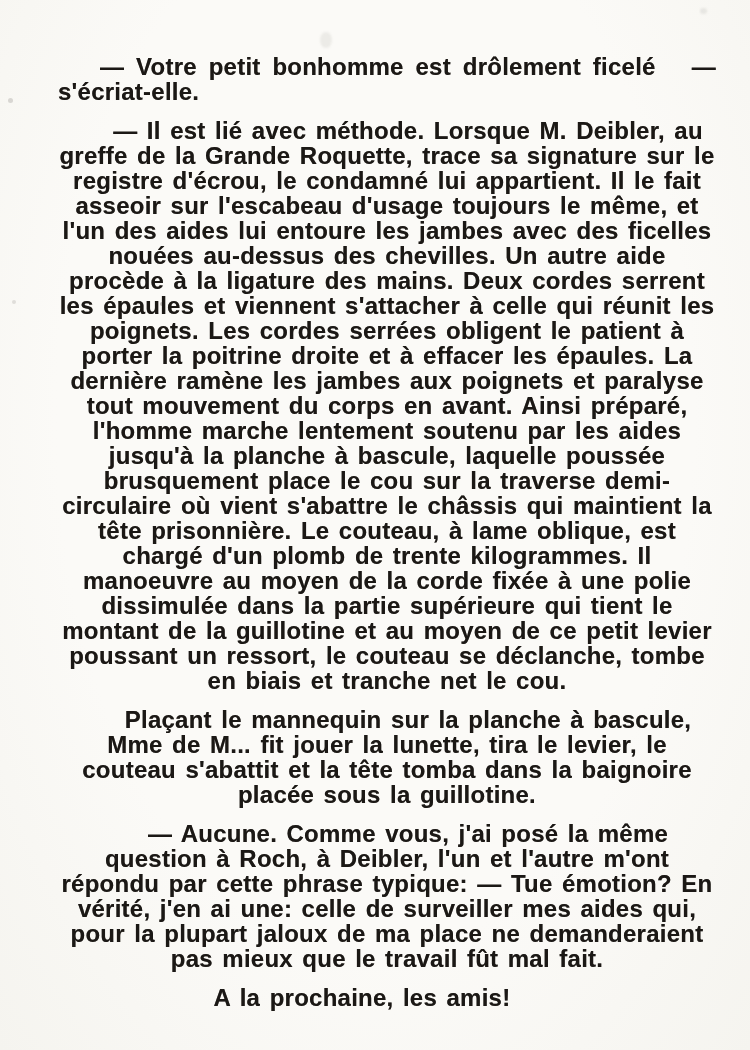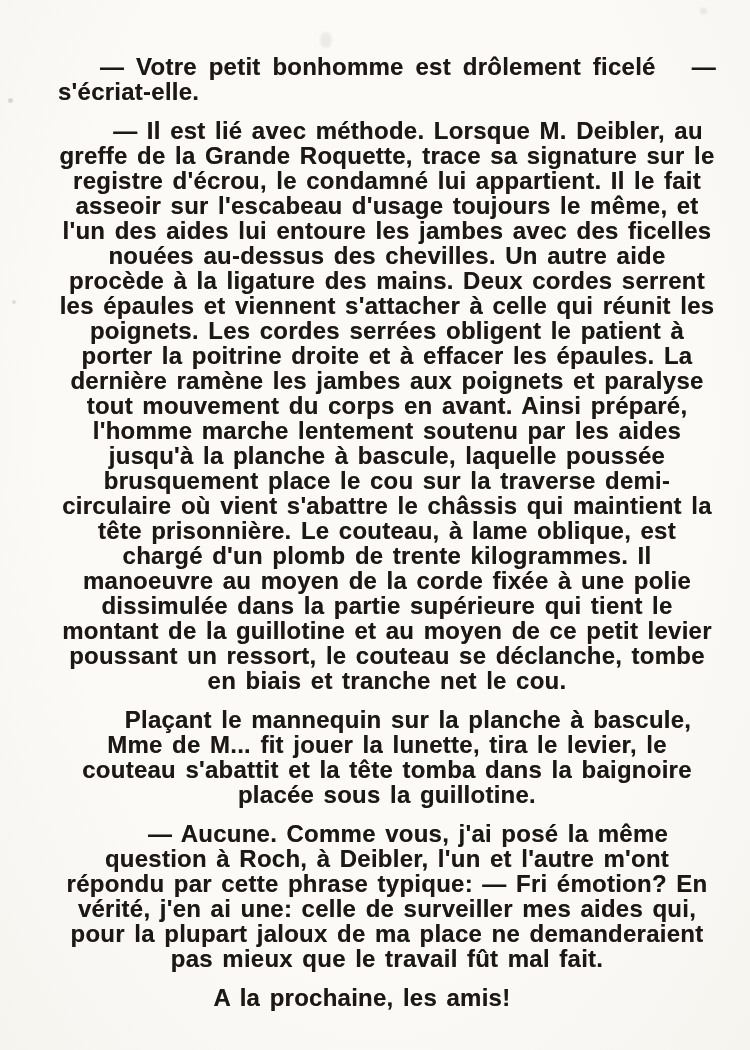--- a/index.html
+++ b/index.html
@@ -67,16 +67,16 @@
   <span class="speck s1"></span>
   <span class="speck s2"></span>
   <span class="speck s3"></span>
   <span class="speck s4"></span>
   <span class="speck s5"></span>
 
   <div class="text-block">
     <p class="para">— Votre petit bonhomme est drôlement ficelé  — s'écriat-elle.</p>
     <p class="para">— Il est lié avec méthode. Lorsque M. Deibler, au greffe de la Grande Roquette, trace sa signature sur le registre d'écrou, le condamné lui appartient. Il le fait asseoir sur l'escabeau d'usage toujours le même, et l'un des aides lui entoure les jambes avec des ficelles nouées au-dessus des chevilles. Un autre aide procède à la ligature des mains. Deux cordes serrent les épaules et viennent s'attacher à celle qui réunit les poignets. Les cordes serrées obligent le patient à porter la poitrine droite et à effacer les épaules. La dernière ramène les jambes aux poignets et paralyse tout mouvement du corps en avant. Ainsi préparé, l'homme marche lentement soutenu par les aides jusqu'à la planche à bascule, laquelle poussée brusquement place le cou sur la traverse demi-circulaire où vient s'abattre le châssis qui maintient la tête prisonnière. Le couteau, à lame oblique, est chargé d'un plomb de trente kilogrammes. Il manoeuvre au moyen de la corde fixée à une polie dissimulée dans la partie supérieure qui tient le montant de la guillotine et au moyen de ce petit levier poussant un ressort, le couteau se déclanche, tombe en biais et tranche net le cou.</p>
     <p class="para">Plaçant le mannequin sur la planche à bascule, Mme de M... fit jouer la lunette, tira le levier, le couteau s'abattit et la tête tomba dans la baignoire placée sous la guillotine.</p>
-    <p class="para">— Aucune. Comme vous, j'ai posé la même question à Roch, à Deibler, l'un et l'autre m'ont répondu par cette phrase typique: — Fri émotion? En vérité, j'en ai une: celle de surveiller mes aides qui, pour la plupart jaloux de ma place ne demanderaient pas mieux que le travail fût mal fait.</p>
+    <p class="para">— Aucune. Comme vous, j'ai posé la même question à Roch, à Deibler, l'un et l'autre m'ont répondu par cette phrase typique: — Tue émotion? En vérité, j'en ai une: celle de surveiller mes aides qui, pour la plupart jaloux de ma place ne demanderaient pas mieux que le travail fût mal fait.</p>
     <p class="para signoff">A la prochaine, les amis!</p>
   </div>
 </div>
 
 </body></html>

